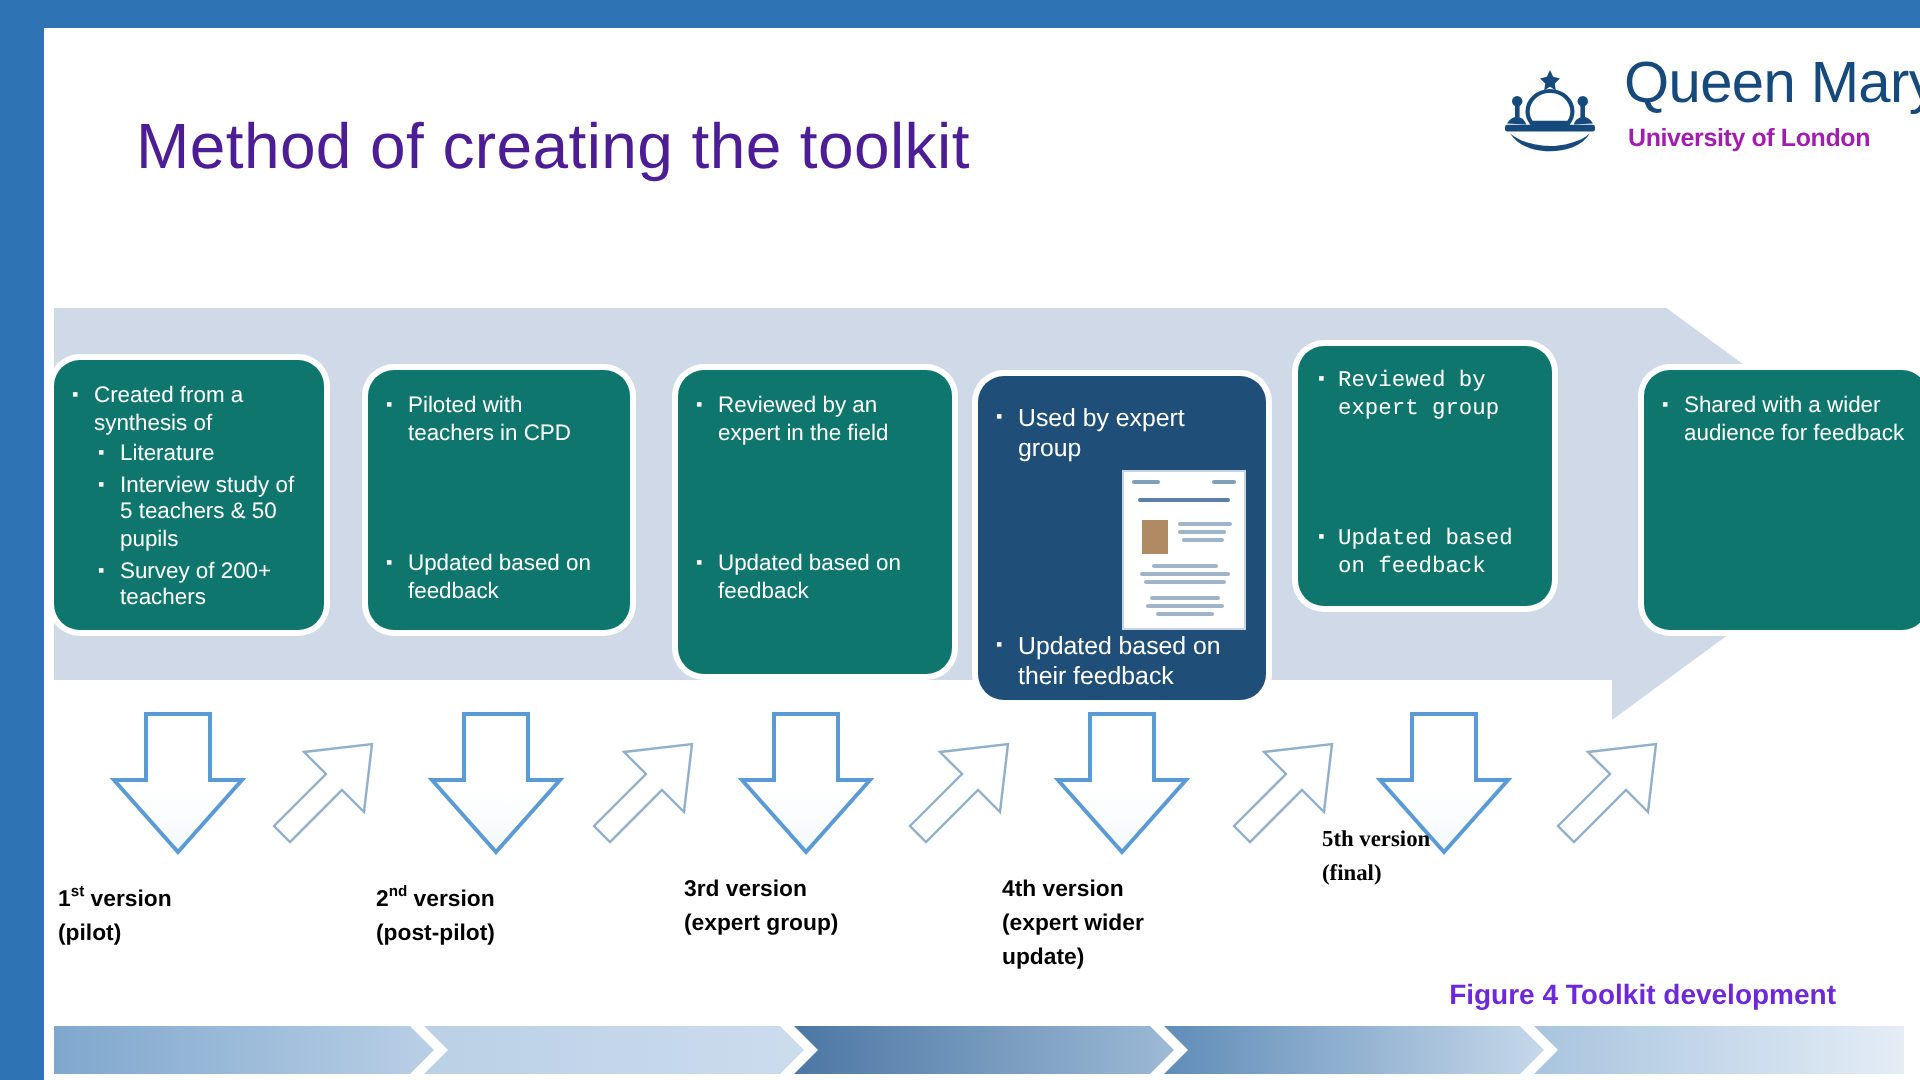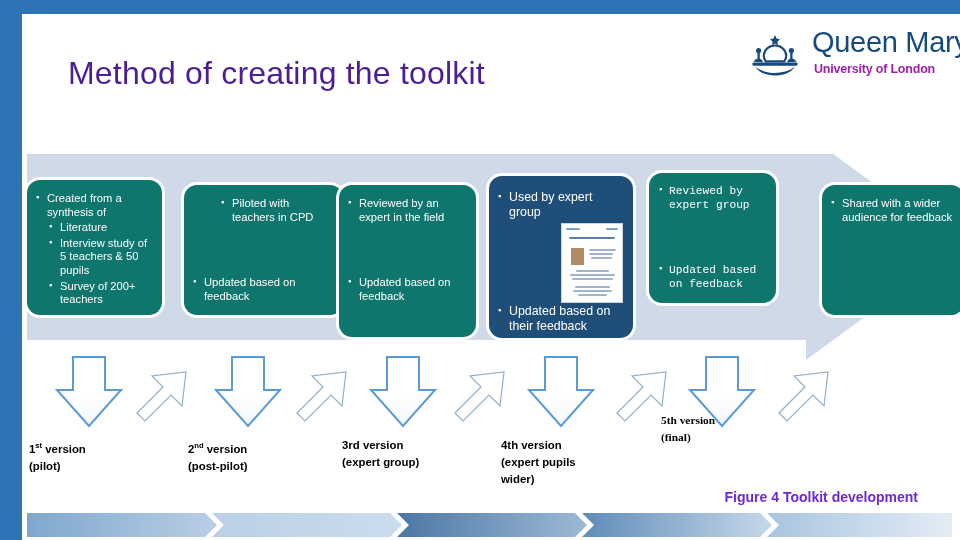--- a/index.html
+++ b/index.html
@@ -135,21 +135,21 @@
     <div class="grp">
       <ul>
         <li>Created from a synthesis of</li>
         <li class="sub">Literature</li>
         <li class="sub">Interview study of 5 teachers &amp; 50 pupils</li>
         <li class="sub">Survey of 200+ teachers</li>
       </ul>
     </div>
   </div>
 
-  <div class="stage" style="left:184px;top:185px;width:131px;height:130px;padding-left:28px;">
+  <div class="stage" style="left:184px;top:185px;width:131px;height:130px;">
     <div class="grp">
       <ul>
         <li>Piloted with teachers in CPD</li>
       </ul>
     </div>
     <div class="grp2" style="position:absolute;top:91px;left:0;right:0;">
       <ul>
         <li>Updated based on feedback</li>
       </ul>
     </div>
@@ -161,21 +161,21 @@
         <li>Reviewed by an expert in the field</li>
       </ul>
     </div>
     <div class="grp2" style="position:absolute;top:91px;left:0;right:0;">
       <ul>
         <li>Updated based on feedback</li>
       </ul>
     </div>
   </div>
 
-  <div class="stage dark" style="left:489px;top:176px;width:144px;height:162px;">
+  <div class="stage dark" style="left:489px;top:188px;width:144px;height:162px;">
     <div class="grp" style="padding-top:14px;">
       <ul>
         <li>Used by expert group</li>
       </ul>
     </div>
     <div class="doc-thumb">
       <div class="dl t" style="top:4px;width:14px;"></div>
       <div class="dl t" style="top:4px;left:44px;width:12px;"></div>
       <div class="dl" style="top:13px;left:7px;width:46px;height:2px;background:#5a7fa8;"></div>
       <div class="dimg"></div>
@@ -252,22 +252,22 @@
   <div class="vlabel" style="left:188px;top:437px;width:122px;">
     <span>2</span><sup>nd</sup><span> version</span><br>
     <span>(post-pilot)</span>
   </div>
   <div class="vlabel" style="left:342px;top:437px;width:122px;">
     <span>3rd</span><span> version</span><br>
     <span>(expert group)</span>
   </div>
   <div class="vlabel" style="left:501px;top:437px;width:122px;">
     <span>4th</span><span> version</span><br>
-    <span>(expert pupils</span><br>
-    <span>wider)</span>
+    <span>(expert wider</span><br>
+    <span>update)</span>
   </div>
   <div class="vlabel" style="left:661px;top:412px;width:122px;font-family:Liberation Serif, serif;">
     <span>5th</span><span> version</span><br>
     <span>(final)</span>
   </div>
 
   <div id="fig-caption">Figure 4 Toolkit development</div>
 
   <div id="breadcrumb">
     <svg width="925" height="24" viewBox="0 0 925 24">

